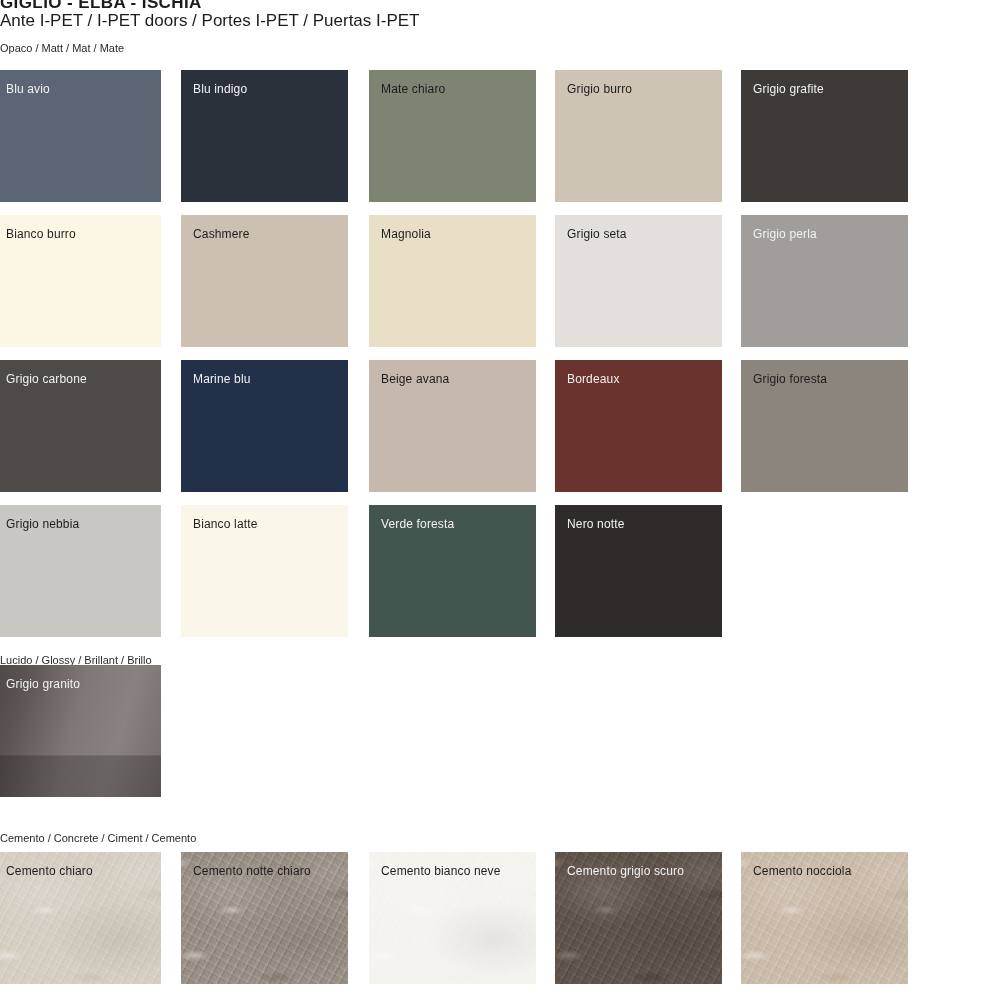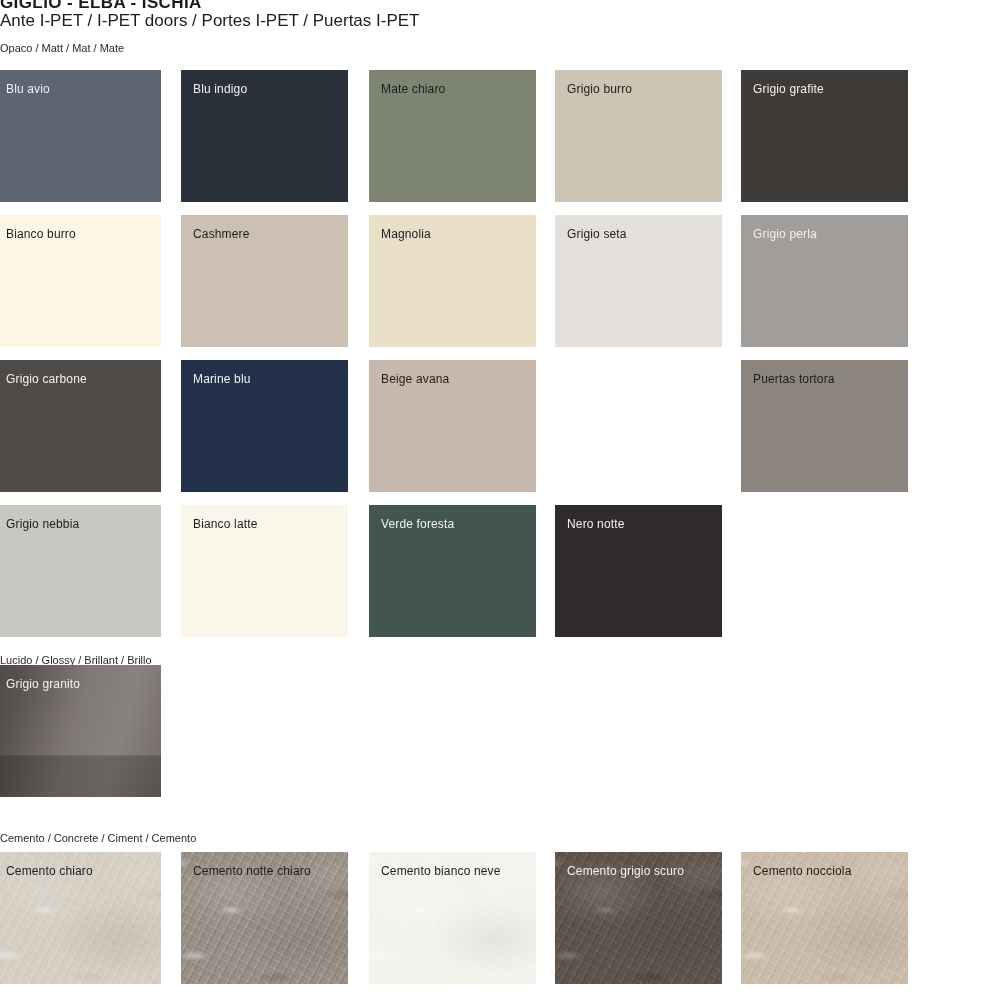--- a/index.html
+++ b/index.html
@@ -171,23 +171,27 @@
           <div class="swatch-label lbl-light">Grigio carbone</div>
         </div>
         <div class="swatch c1">
           <div class="fill" style="background-color: rgb(34, 48, 74);"></div>
           <div class="swatch-label lbl-light">Marine blu</div>
         </div>
         <div class="swatch c2">
           <div class="fill" style="background-color: rgb(198, 184, 172);"></div>
           <div class="swatch-label lbl-dark">Beige avana</div>
         </div>
+        <div class="swatch c3">
+          <div class="fill" style="background-color: rgb(107, 51, 46);"></div>
+          <div class="swatch-label lbl-light">Bordeaux</div>
+        </div>
         <div class="swatch c4">
           <div class="fill" style="background-color: rgb(139, 133, 125);"></div>
-          <div class="swatch-label lbl-dark">Puertas tortora</div>
+          <div class="swatch-label lbl-dark">Grigio foresta</div>
         </div>
       </div>
       <div class="row">
         <div class="swatch c0">
           <div class="fill" style="background-color: rgb(201, 199, 193);"></div>
           <div class="swatch-label lbl-dark">Grigio nebbia</div>
         </div>
         <div class="swatch c1">
           <div class="fill" style="background-color: rgb(250, 246, 234);"></div>
           <div class="swatch-label lbl-dark">Bianco latte</div>

